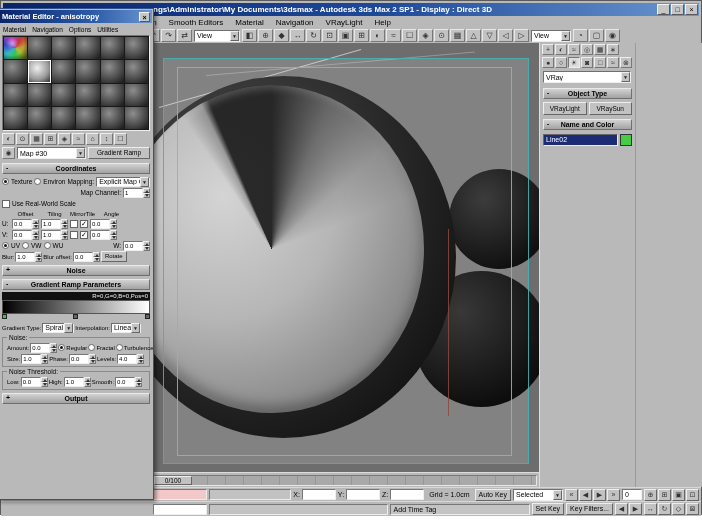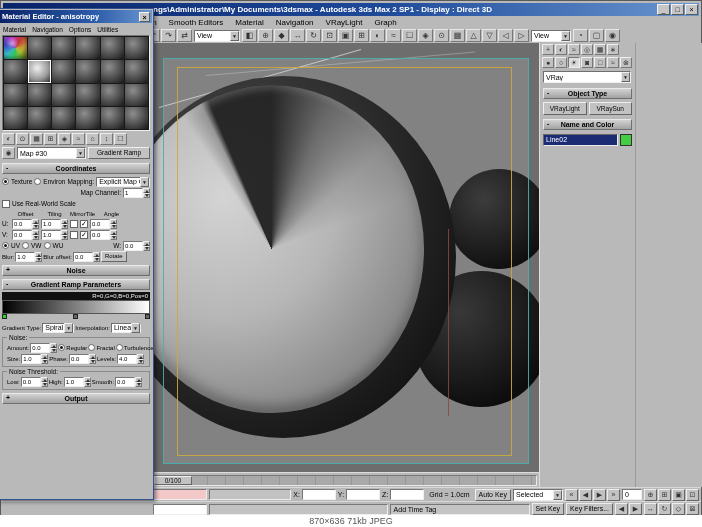--- a/index.html
+++ b/index.html
@@ -130,21 +130,21 @@
       </span>
     </div>
 
     <div class="menubar">
 
     <span class="menu-item">Animation</span>
         <span class="menu-item">Smooth Editors</span>
         <span class="menu-item">Material</span>
         <span class="menu-item">Navigation</span>
         <span class="menu-item">VRayLight</span>
-        <span class="menu-item">Graph</span>
+        <span class="menu-item">Help</span>
       </div>
 
     <div class="toolbar">
       <span class="tb-group">
           <span class="icon16">↶</span>
           <span class="icon16">↷</span>
           <span class="icon16">⇄</span>
         </span>
       <span class="dd w46">
           <span class="txt">View</span>
@@ -578,14 +578,13 @@
             </span>
           </span>
       </div>
     </div>
 
     <div class="rollout closed">
         <span>Output</span>
       </div>
   </div>
 
-  <div class="caption">870×636 71kb JPEG</div>
 </div>
 
 </body></html>

